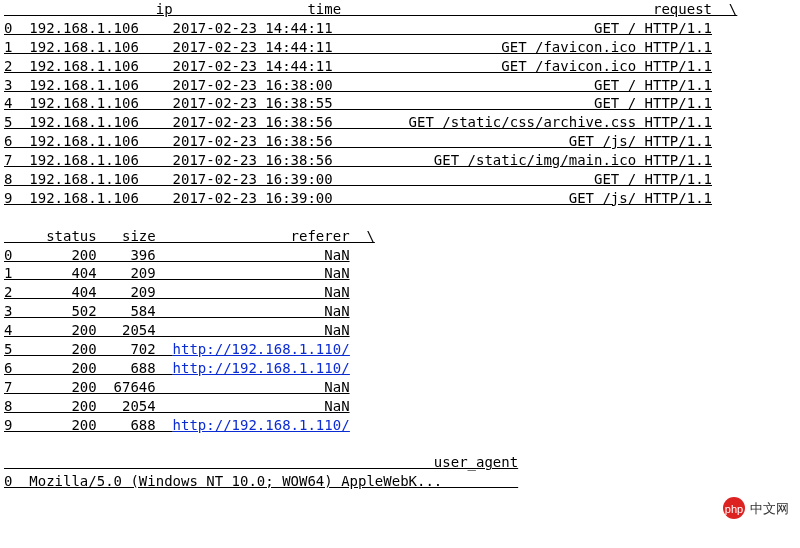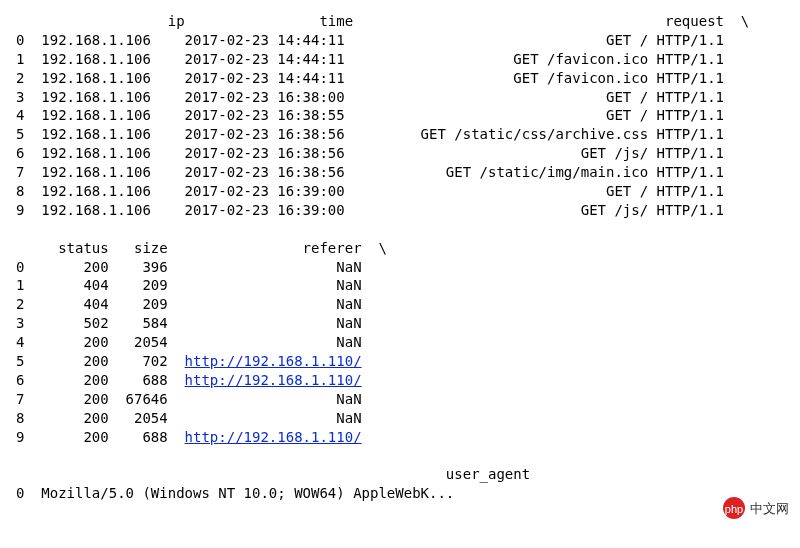--- a/index.html
+++ b/index.html
@@ -8,23 +8,24 @@
       background: #fff;
       font-family: "Menlo", "Monaco", "Consolas", monospace;
       font-size: 14px;
       line-height: 1.35;
       color: #000;
       width: 800px;
       height: 548px;
       overflow: hidden;
     }
     pre {
-      margin: 12px;
+      margin: 0;
       padding: 0 4px;
       white-space: pre;
+      text-decoration: underline;
     }
     a {
       color: #0b2bd3;
       text-decoration: underline;
     }
     .watermark {
       position: absolute;
       right: 0;
       bottom: 21px;
     }

